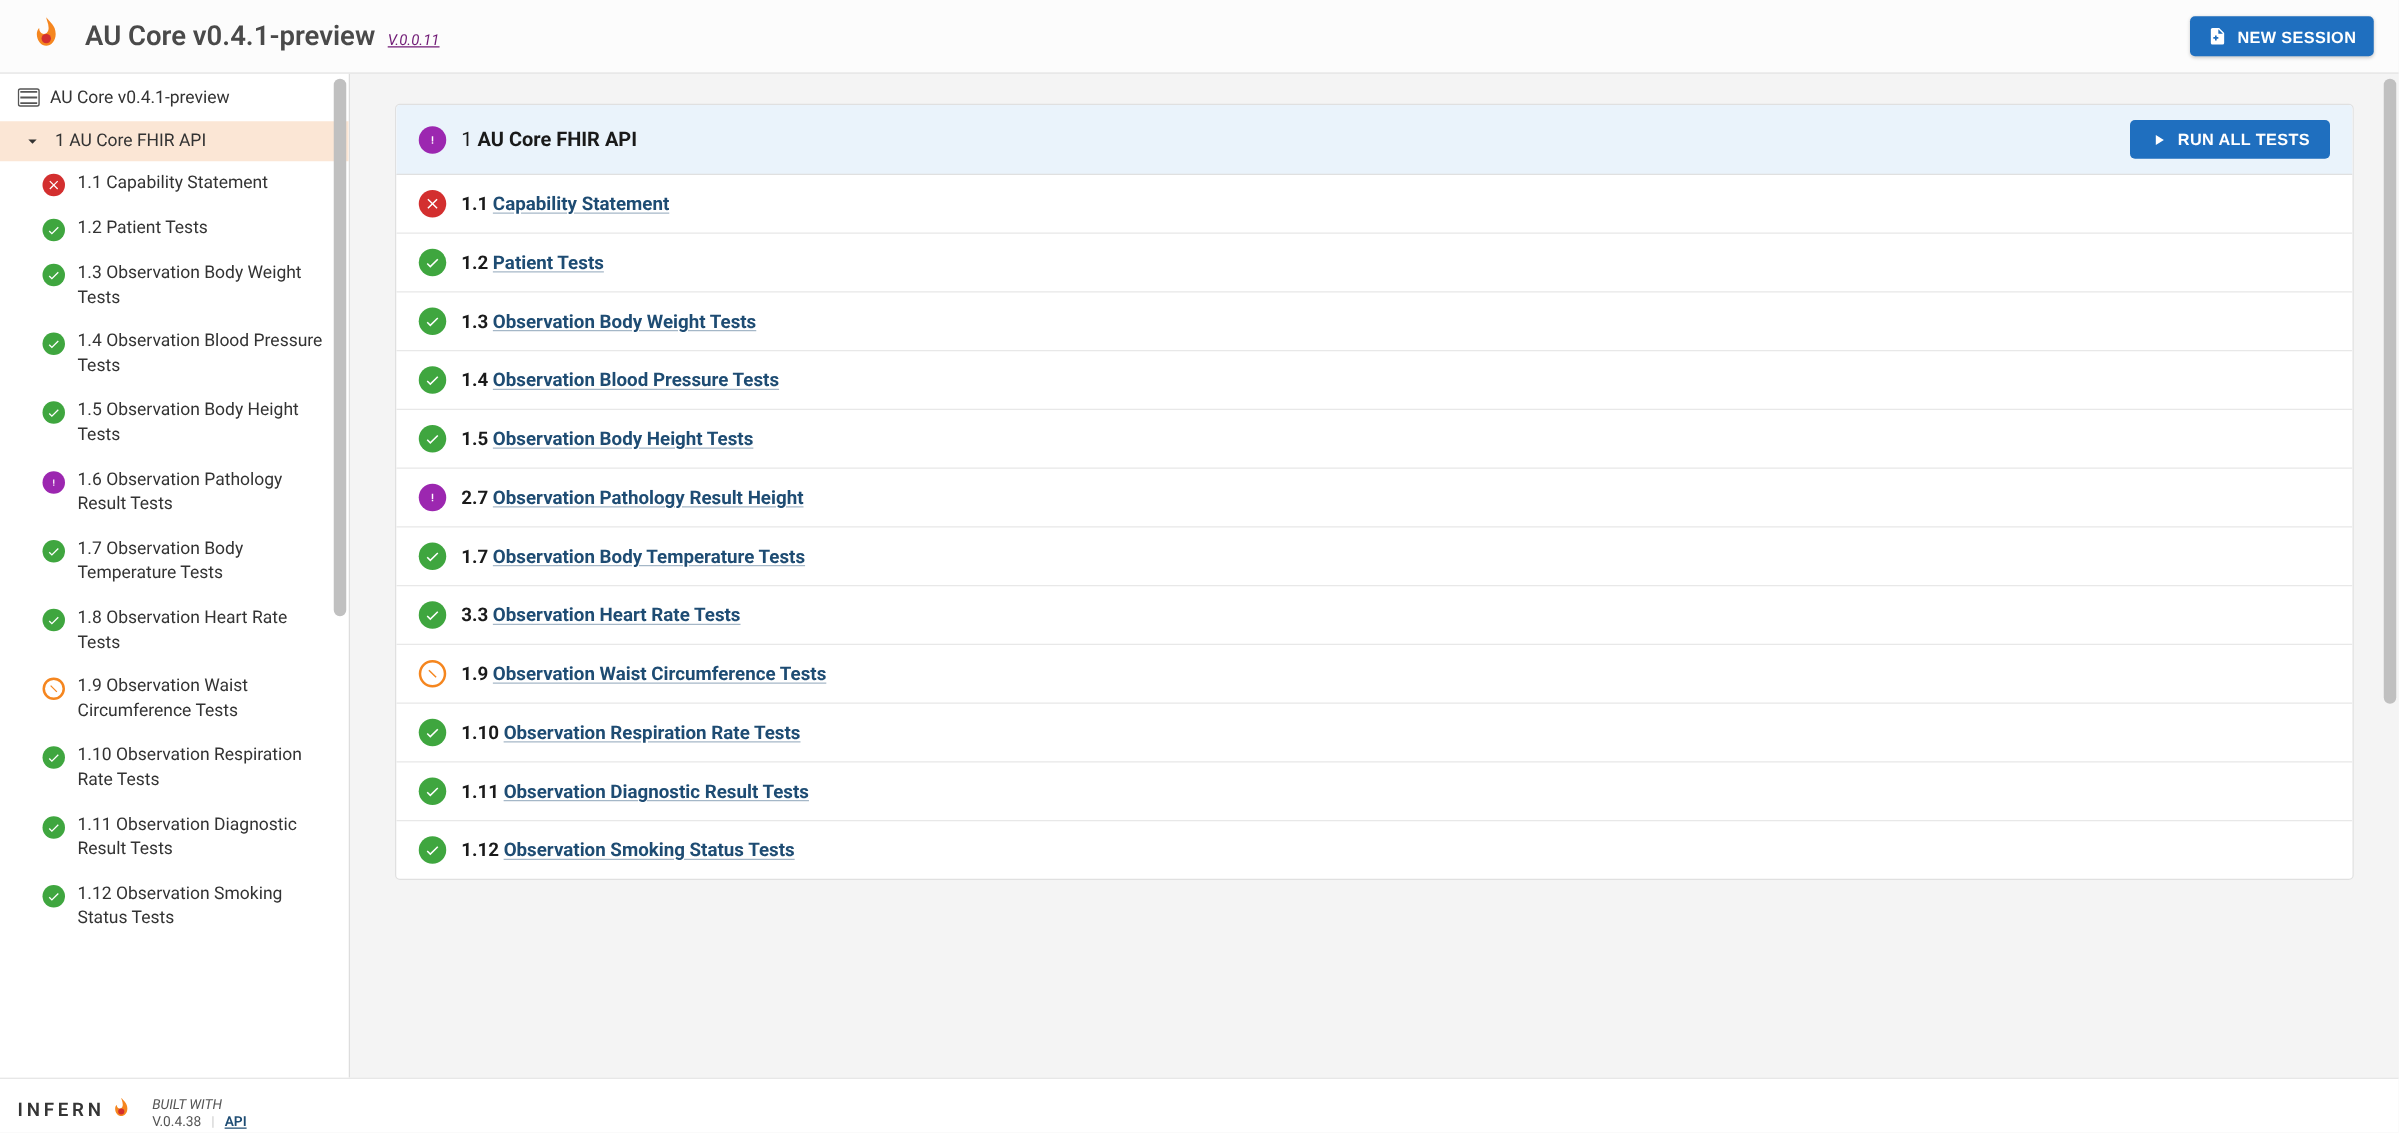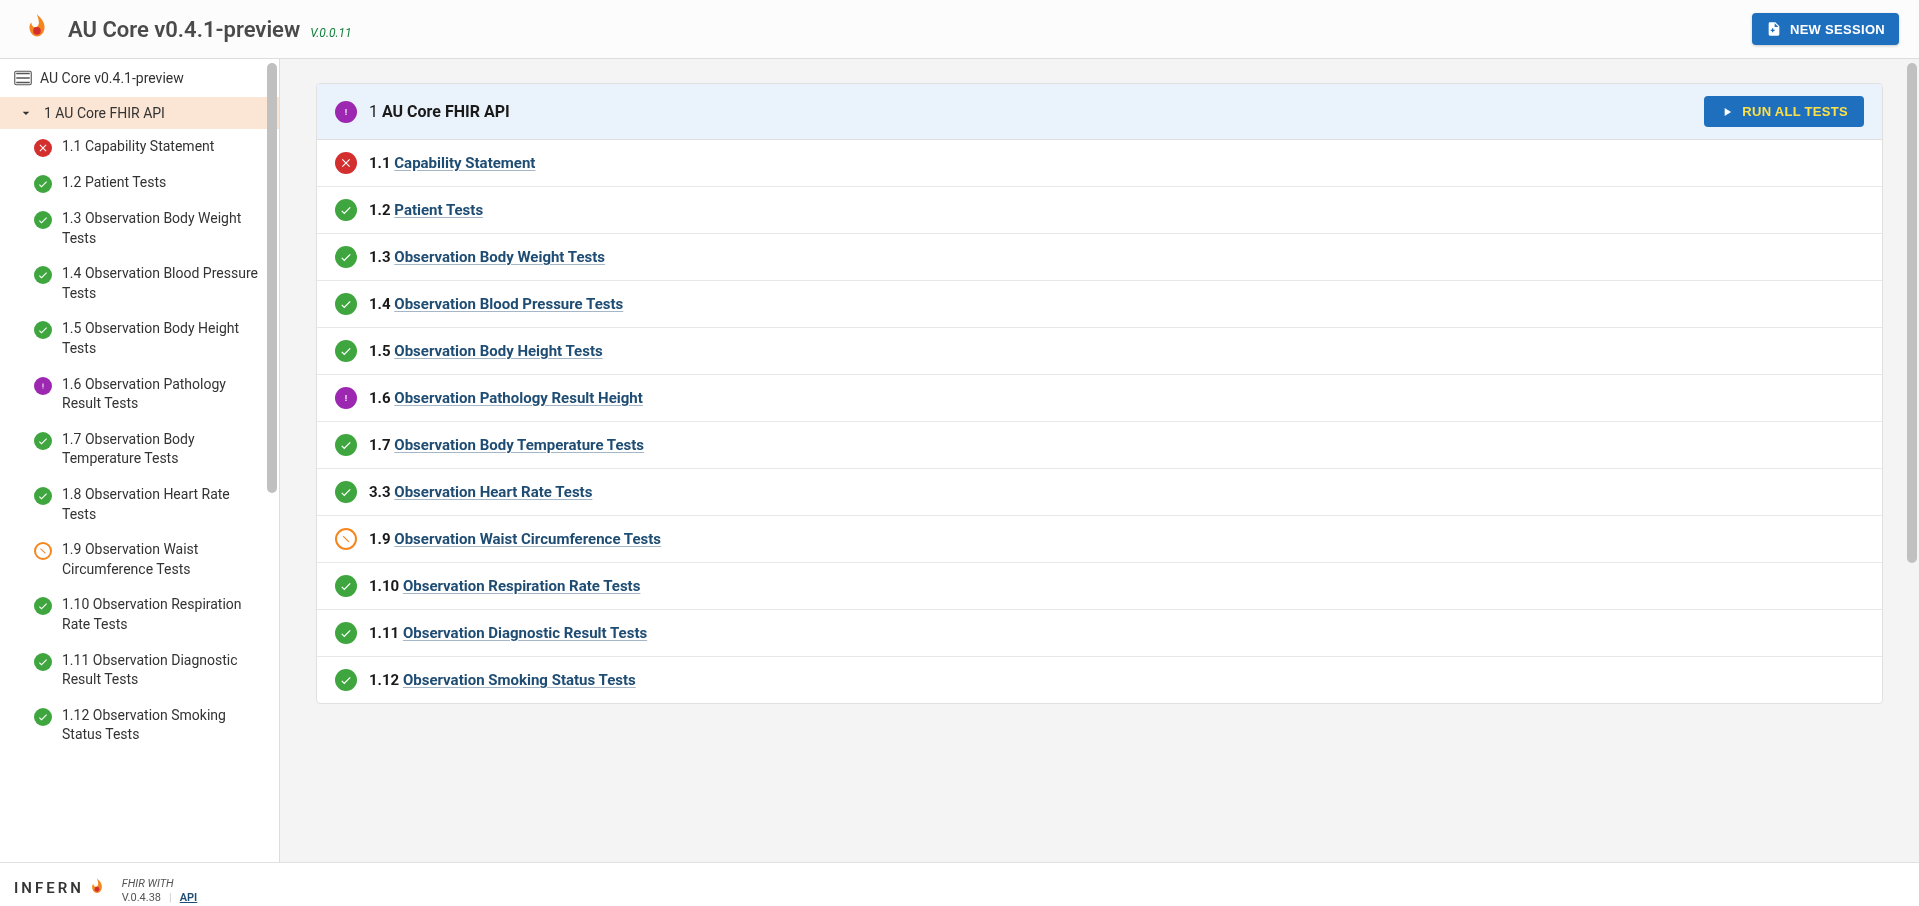--- a/index.html
+++ b/index.html
@@ -4,21 +4,21 @@
 <style>
 * { margin: 0; padding: 0; box-sizing: border-box; }
 body { font-family: -apple-system, BlinkMacSystemFont, "Segoe UI", Roboto, Helvetica, Arial, sans-serif; background: #f4f4f4; color: #333; overflow: hidden; }
 
 
 .header { display: flex; align-items: center; justify-content: space-between; padding: 10px 20px; background: #fcfcfc; border-bottom: 1px solid #ddd; height: 59px; }
 .header-left { display: flex; align-items: center; gap: 14px; }
 .logo { width: 34px; height: 34px; }
 .title-group { display: flex; align-items: baseline; gap: 10px; }
 .app-title { font-size: 22px; font-weight: 600; color: #4a4a4a; }
-.app-version { font-size: 12px; color: #15803d; font-style: italic; }
+.app-version { font-size: 12px; color: #701a75; font-style: italic; text-decoration: underline; }
 .new-session { display: flex; align-items: center; gap: 8px; background: #1f6fbf; color: #fff; border: none; padding: 8px 14px; border-radius: 4px; font-size: 13px; font-weight: 600; cursor: pointer; letter-spacing: 0.3px; box-shadow: 0 1px 3px rgba(0,0,0,0.2); }
 .new-session svg { width: 16px; height: 16px; }
 
 
 .layout { display: flex; height: calc(100vh - 59px - 44px); }
 
 
 .sidebar-wrap { width: 280px; position: relative; border-right: 1px solid #ddd; background: #fff; }
 .sidebar { height: 100%; overflow-y: auto; }
 .sidebar-thumb { position: absolute; right: 2px; top: 4px; width: 10px; height: 430px; background: #c0c0c0; border-radius: 5px; }
@@ -50,21 +50,21 @@
 .main-scrollbar-thumb { position: absolute; right: 2px; top: 4px; width: 10px; height: 500px; background: #c0c0c0; border-radius: 5px; }
 
 .panel { background: #fff; border: 1px solid #e0e0e0; border-radius: 4px; overflow: hidden; }
 
 .panel-header { display: flex; align-items: center; justify-content: space-between; padding: 12px 18px; background: #eaf3fb; border-bottom: 1px solid #e0e0e0; }
 .panel-header-left { display: flex; align-items: center; gap: 12px; }
 .panel-header-title { font-size: 16px; color: #1a1a1a; }
 .panel-header-title .num { font-weight: 400; }
 .panel-header-title .name { font-weight: 700; }
 
-.run-button { display: flex; align-items: center; gap: 8px; background: #1f6fbf; color: #fde047; border: none; padding: 8px 16px; border-radius: 4px; font-size: 13px; font-weight: 600; cursor: pointer; letter-spacing: 0.3px; }
+.run-button { display: flex; align-items: center; gap: 8px; background: #1f6fbf; color: #ffffff; border: none; padding: 8px 16px; border-radius: 4px; font-size: 13px; font-weight: 600; cursor: pointer; letter-spacing: 0.3px; }
 .run-button svg { width: 14px; height: 14px; }
 
 .panel-row { display: flex; align-items: center; gap: 12px; padding: 12px 18px; border-bottom: 1px solid #e8e8e8; cursor: pointer; }
 .panel-row:last-child { border-bottom: none; }
 .panel-row-text { font-size: 15px; }
 .panel-row-text .num { color: #1a1a1a; font-weight: 700; }
 .panel-row-text .name { color: #1e4c73; font-weight: 700; text-decoration: underline; text-decoration-color: rgba(30,76,115,0.4); text-underline-offset: 2px; }
 
 
 .footer { height: 44px; background: #fff; border-top: 1px solid #e0e0e0; display: flex; align-items: flex-start; padding: 14px 14px; gap: 14px; }
@@ -295,21 +295,21 @@
       <span class="name">Observation Body Height Tests</span>
     </span>
   </div>
             <div class="panel-row">
     <span class="status-icon status-icon-lg status-warn">
                 <svg viewBox="0 0 24 24">
                   <path fill="#fff" d="M11 7h2v7h-2zm0 8h2v2h-2z"></path>
                 </svg>
               </span>
     <span class="panel-row-text">
-      <span class="num">1.6</span>
+      <span class="num">2.7</span>
       <span class="name">Observation Pathology Result Height</span>
     </span>
   </div>
             <div class="panel-row">
     <span class="status-icon status-icon-lg status-success">
                 <svg viewBox="0 0 24 24">
                   <path fill="#fff" d="M9 16.2l-3.5-3.5L4 14.2 9 19.2 20 8.2l-1.5-1.5z"></path>
                 </svg>
               </span>
     <span class="panel-row-text">
@@ -382,20 +382,20 @@
 
 <div class="footer">
   <div class="footer-logo">
     <span class="inferno-text">INFERN</span>
     <svg width="22" height="22" viewBox="0 0 36 36">
         <path fill="#f5861f" d="M18 2c3 4 8 7 8 14 0 6-4 10-8 10s-8-4-8-10c0-2 1-4 2-5 0 3 2 5 4 5 3 0 4-3 4-5 0-4-2-7-2-9z"></path>
         <circle cx="18" cy="20" r="4" fill="#d32f2f"></circle>
       </svg>
   </div>
   <div class="footer-info">
-    <span class="footer-built">FHIR WITH</span>
+    <span class="footer-built">BUILT WITH</span>
     <span class="footer-ver">
       <span>V.0.4.38</span>
       <span class="divider">|</span>
       <a class="footer-api">API</a>
     </span>
   </div>
 </div>
 
 </body></html>

